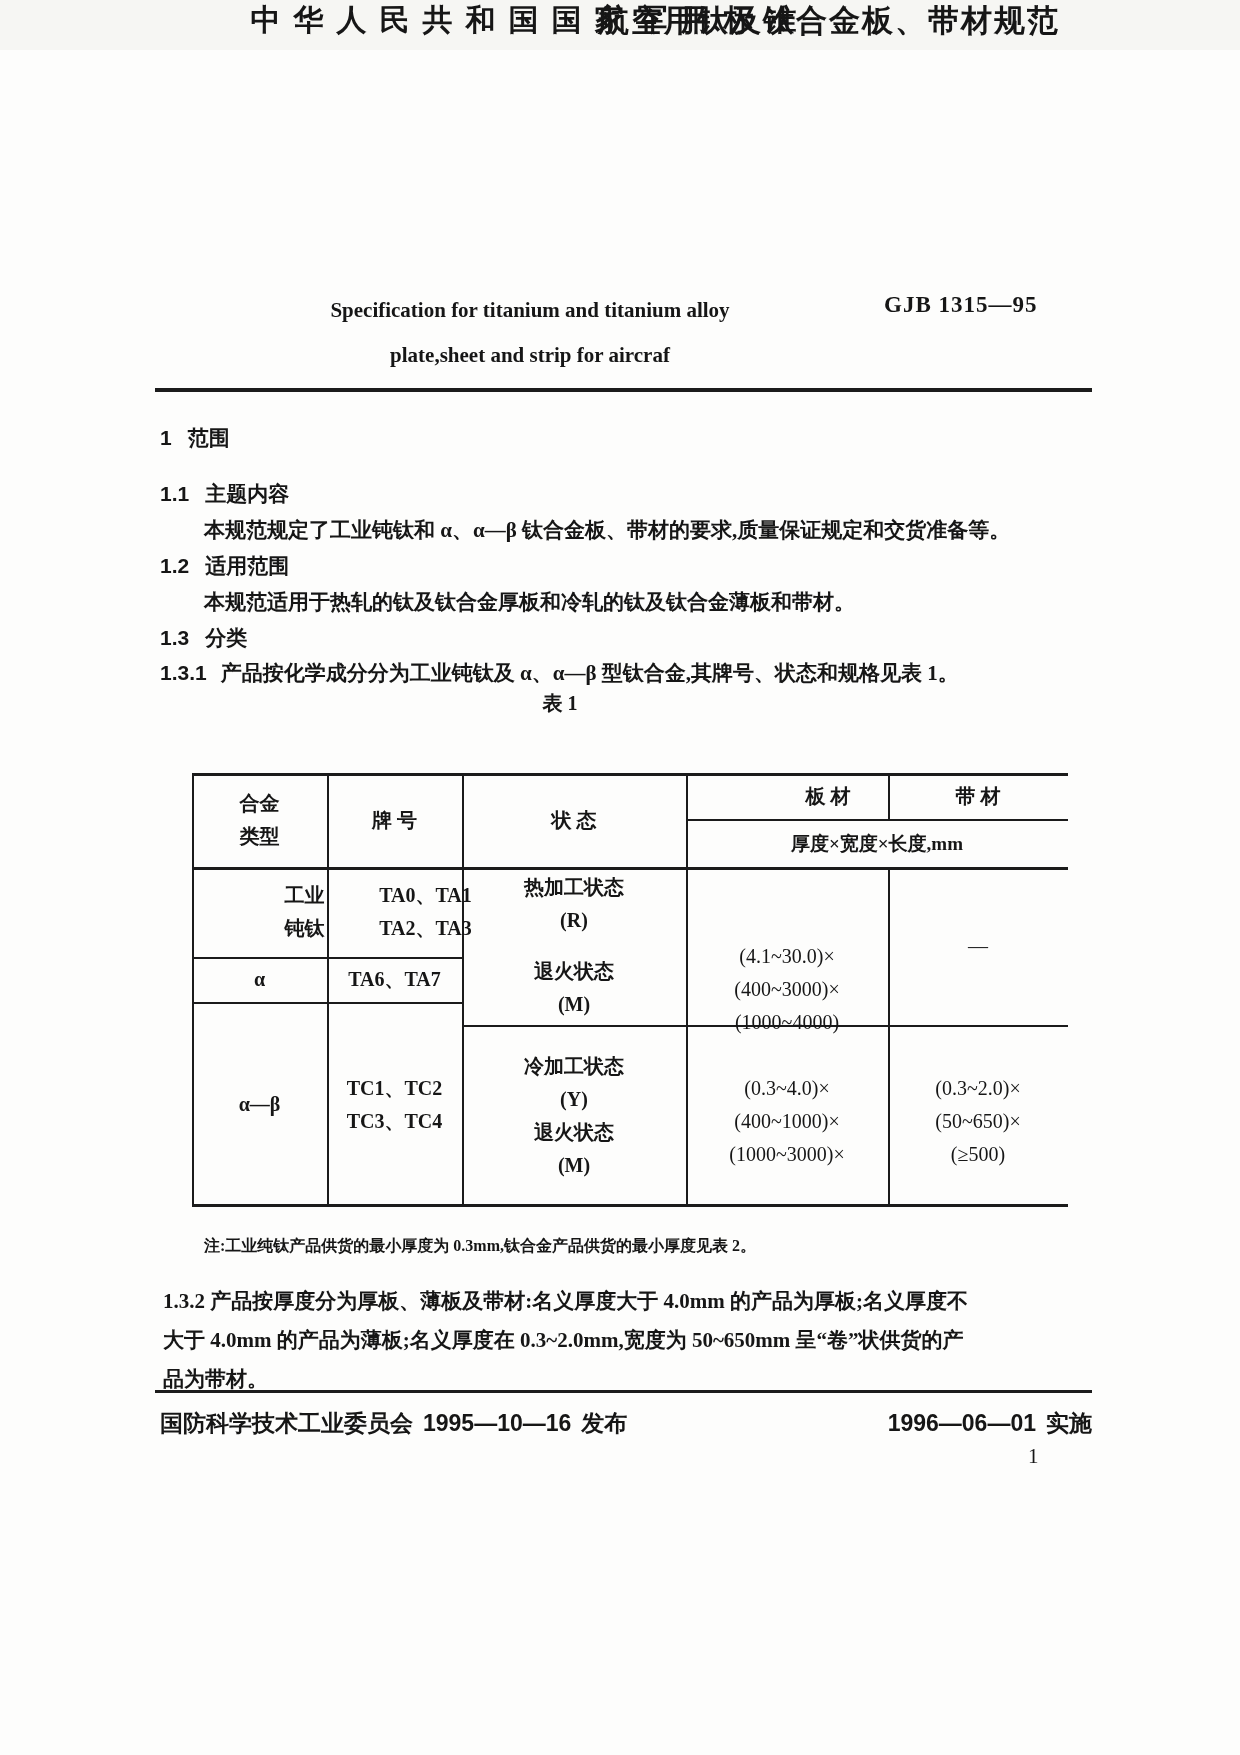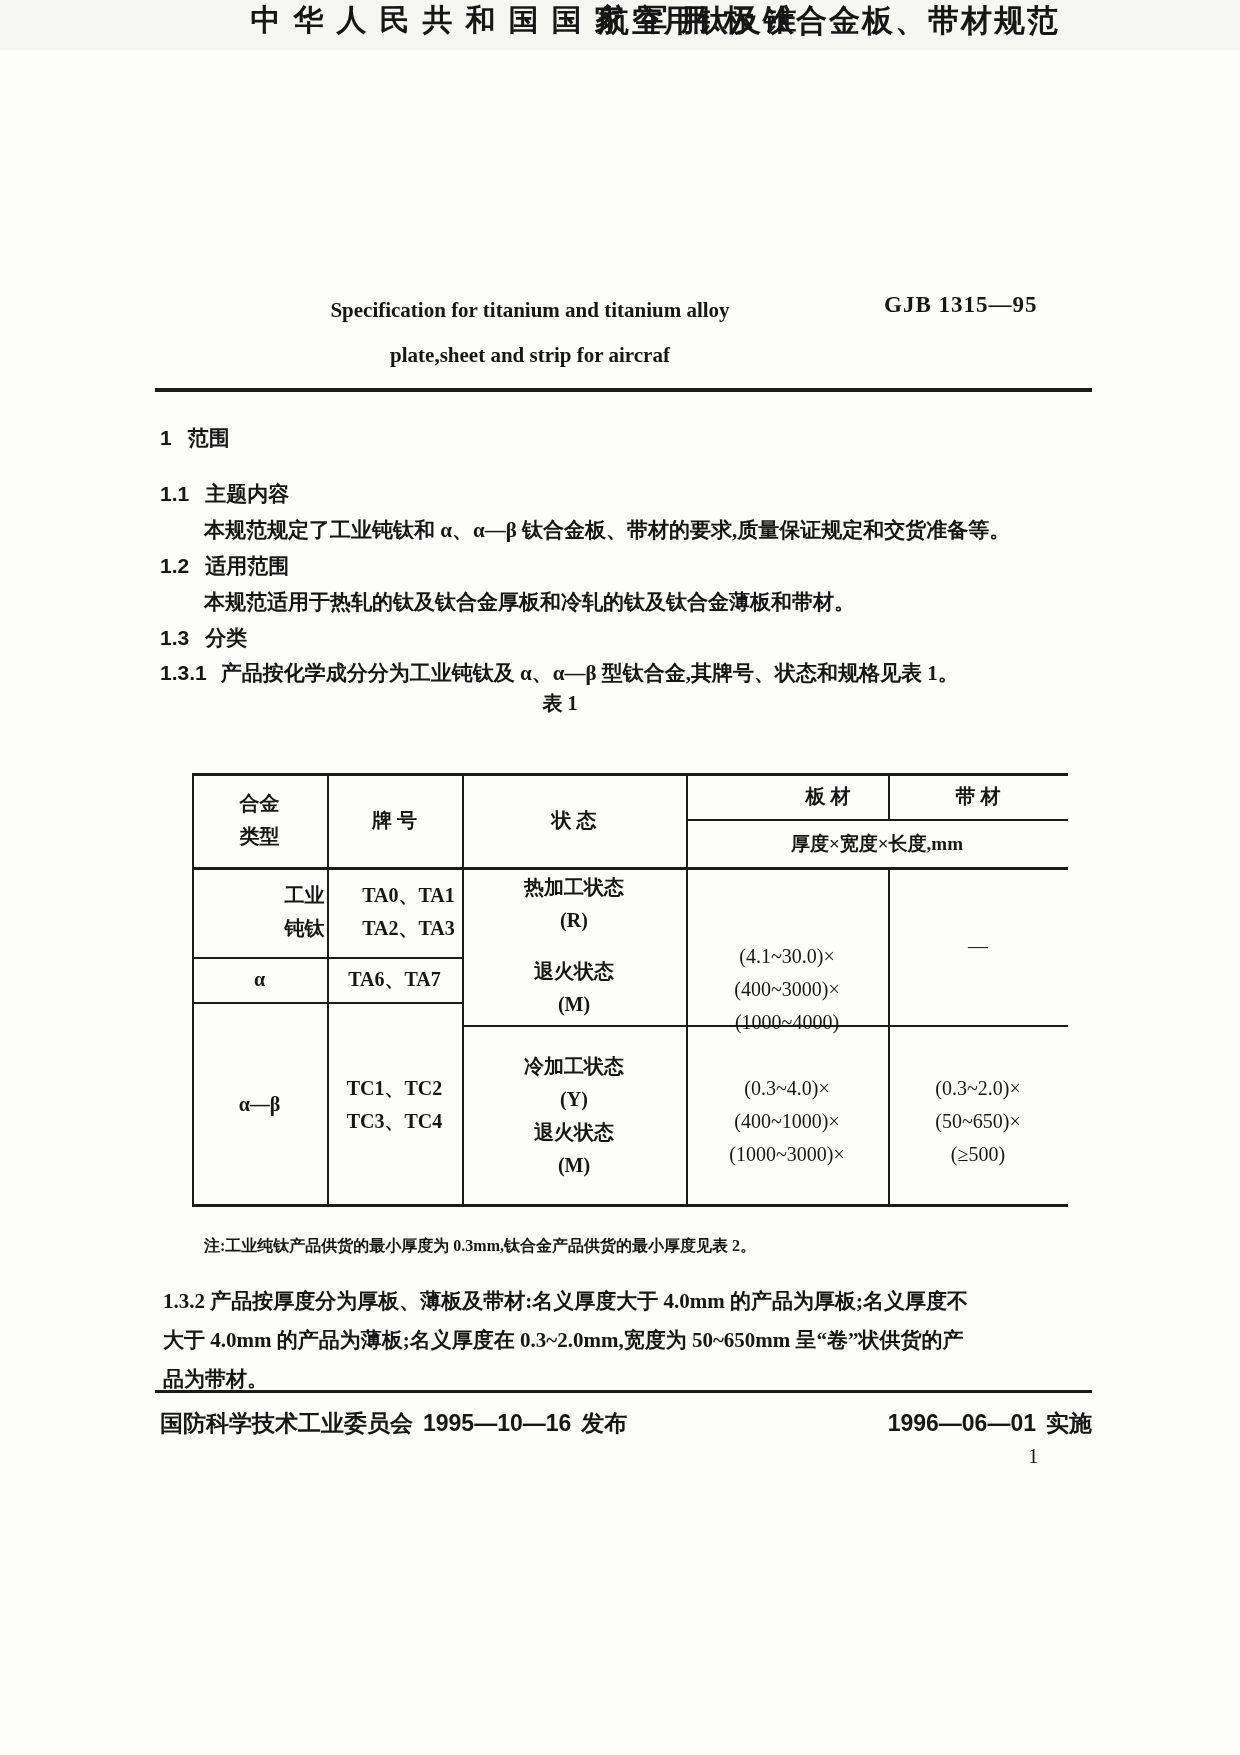--- a/index.html
+++ b/index.html
@@ -41,21 +41,21 @@
     align-items:center; justify-content:center; text-align:center;
     font-weight:bold; font-size:20px; line-height:33px; }
   .t-dim { font-weight:normal; }
   .c-alloytype { left:0; top:0; width:135px; height:94px; }
   .c-grade-h   { left:135px; top:0; width:135px; height:94px; }
   .c-state-h   { left:270px; top:0; width:224px; height:94px; }
   .c-plate-h   { left:494px; top:0; width:202px; height:46px;margin-left:41px; }
   .c-strip-h   { left:696px; top:0; width:180px; height:46px; }
   .c-dims      { left:494px; top:46px; width:382px; height:48px; font-size:19px; }
   .c-alloy1    { left:0; top:94px; width:135px; height:90px;margin-left:45px; }
-  .c-grades1   { left:135px; top:94px; width:163px; height:90px;justify-content:center; }
+  .c-grades1   { left:152px; top:94px; width:163px; height:90px;justify-content:center; }
   .c-alloy2    { left:0; top:184px; width:135px; height:45px; }
   .c-grades2   { left:135px; top:184px; width:135px; height:45px; }
   .c-state-a   { left:270px; top:94px; width:224px; height:158px;
                  justify-content:space-between; padding:4px 8px; box-sizing:border-box; }
   .c-plate-a   { left:494px; top:94px; width:202px; height:180px;
                  justify-content:flex-end; padding-bottom:8px; box-sizing:border-box; }
   .c-strip-a   { left:696px; top:94px; width:180px; height:158px; }
   .c-alloy3    { left:0; top:229px; width:135px; height:205px; }
   .c-grades3   { left:135px; top:229px; width:135px; height:205px; }
   .c-state-b   { left:270px; top:252px; width:224px; height:182px; }

